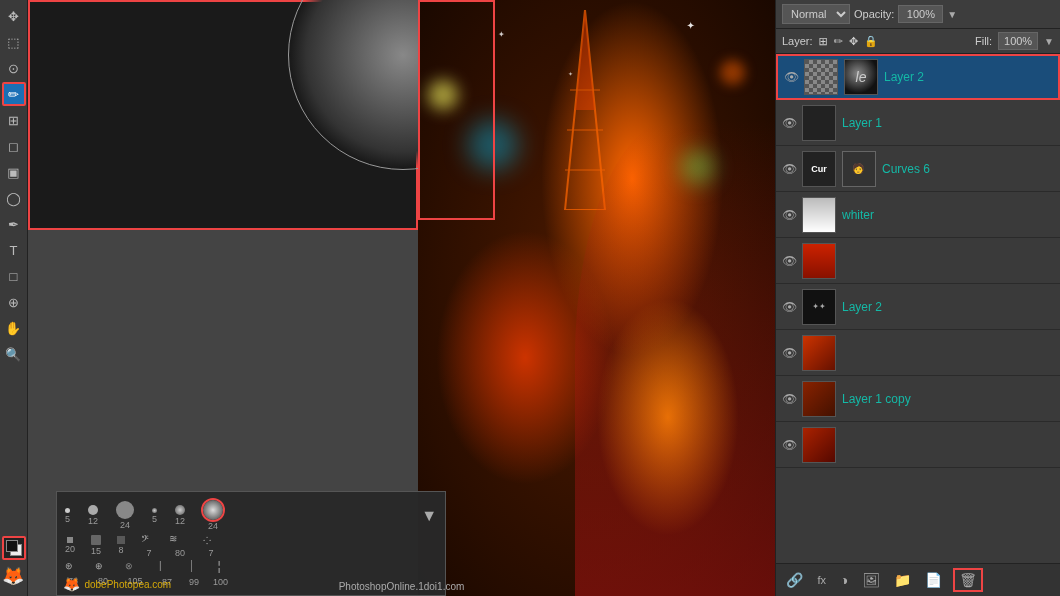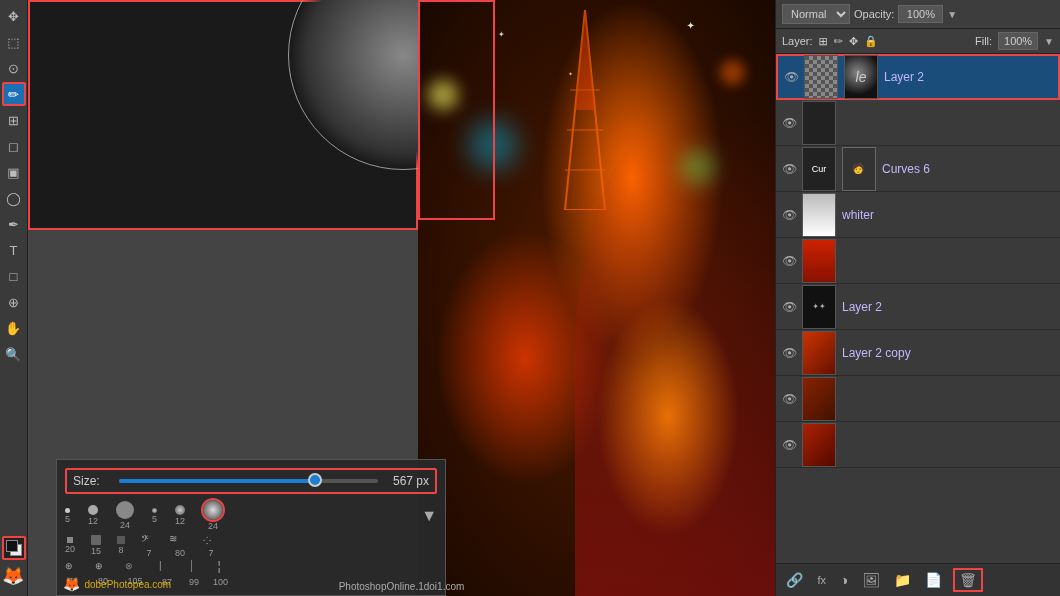--- a/index.html
+++ b/index.html
@@ -294,21 +294,21 @@
       padding: 3px 6px;
       height: 46px;
       gap: 6px;
       cursor: pointer;
       border-bottom: 1px solid #2a2a2a;
     }
     .layer-item.highlighted { background: #1a4d7a; border: 2px solid #e44; }
     .eye-icon { color: #aaa; font-size: 12px; cursor: pointer; width: 14px; }
     .layer-thumb {
       width: 34px;
-      height: 44px;
+      height: 36px;
       border: 1px solid #555;
       flex-shrink: 0;
       display: flex;
       align-items: center;
       justify-content: center;
       font-size: 8px;
       overflow: hidden;
     }
     .layer-thumb.checker {
       background: repeating-conic-gradient(#888 0% 25%, #555 0% 50%) 0 0 / 8px 8px;
@@ -317,21 +317,21 @@
     .layer-thumb.curves {
       background: #222;
       font-size: 9px;
       color: #fff;
       font-weight: bold;
     }
     .layer-thumb.white { background: linear-gradient(to bottom, #888, #fff); }
     .layer-thumb.red { background: linear-gradient(to bottom, #cc3300, #880000); }
     .layer-thumb.stars { background: #111; color: #aaa; font-size: 14px; }
     .layer-thumb.photo { background: linear-gradient(to bottom, #cc3300 0%, #661100 100%); }
-    .layer-name { color: #c4b5fd; font-size: 12px; flex: 1; }
+    .layer-name { color: #14b8a6; font-size: 12px; flex: 1; }
 
     
     .layers-bottom {
       display: flex;
       align-items: center;
       padding: 4px 6px;
       background: #333;
       border-top: 1px solid #222;
       gap: 6px;
     }
@@ -398,28 +398,20 @@
       <div style="position:absolute; top:70px; left:150px; color:#fff; font-size:6px; opacity:0.7;">✦</div>
       <div style="position:absolute; top:20px; right:80px; color:#fff; font-size:10px; opacity:0.9;">✦</div>
 
       <div style="position:absolute; bottom:0; right:0; width:200px; height:80%; background:linear-gradient(to bottom, transparent 0%, rgba(180,20,20,0.3) 60%, rgba(180,20,20,0.5) 100%); border-radius: 50% 0 0 0;"></div>
     </div>
 
     <div class="canvas-red-border"></div>
 
     <div class="bottom-panel">
 
-      <div class="size-row">
-        <span class="size-label">Size:</span>
-        <div class="size-slider">
-          <div class="size-slider-fill"></div>
-          <div class="size-slider-thumb"></div>
-        </div>
-        <span class="size-value">567 px</span>
-      </div>
 
 
       <div class="brush-presets">
         <div class="brush-row">
           <div class="brush-item">
             <div class="brush-circle" style="width:5px;height:5px;background:#ccc;"></div>
             <span class="brush-label">5</span>
           </div>
           <div style="width:10px;"></div>
           <div class="brush-item">
@@ -554,26 +546,27 @@
       <div class="layer-thumb checker"></div>
       <div class="layer-thumb dark" style="background:radial-gradient(circle at 40% 40%, #888 0%, #111 70%);">
         <span style="color:#ccc; font-size:14px; font-style:italic;">le</span>
       </div>
       <span class="layer-name">Layer 2</span>
     </div>
 
     <div class="layer-item">
       <span class="eye-icon">👁</span>
       <div class="layer-thumb dark" style="background:#222;"></div>
+      <span class="layer-name">Layer 1</span>
     </div>
 
     <div class="layer-item">
       <span class="eye-icon">👁</span>
       <div class="layer-thumb curves">
-        <span style="font-size:9px;color:#fff;font-weight:normal;">Cur</span>
+        <span style="font-size:9px;color:#fff;font-weight:bold;">Cur</span>
       </div>
       <div class="layer-thumb dark" style="background:#333; border:1px solid #666;">
         <span style="font-size:10px; color:#aaa;">🧑</span>
       </div>
       <span class="layer-name">Curves 6</span>
     </div>
 
     <div class="layer-item">
       <span class="eye-icon">👁</span>
       <div class="layer-thumb white" style="background:linear-gradient(to bottom,#bbb,#fff);"></div>
@@ -589,26 +582,26 @@
       <span class="eye-icon">👁</span>
       <div class="layer-thumb stars" style="background:#111;">
         <span style="font-size:8px;color:#aaa;">✦✦</span>
       </div>
       <span class="layer-name">Layer 2</span>
     </div>
 
     <div class="layer-item">
       <span class="eye-icon">👁</span>
       <div class="layer-thumb photo" style="background:linear-gradient(135deg,#cc3300,#661100);"></div>
-      <span class="layer-name">Layer 2 copy</span>
     </div>
 
     <div class="layer-item">
       <span class="eye-icon">👁</span>
       <div class="layer-thumb photo" style="background:linear-gradient(135deg,#882200,#441100);"></div>
+      <span class="layer-name">Layer 1 copy</span>
     </div>
 
     <div class="layer-item">
       <span class="eye-icon">👁</span>
       <div class="layer-thumb photo" style="background:linear-gradient(135deg,#aa2200,#550800);"></div>
     </div>
 
   </div>
 
   <div class="layers-bottom">

